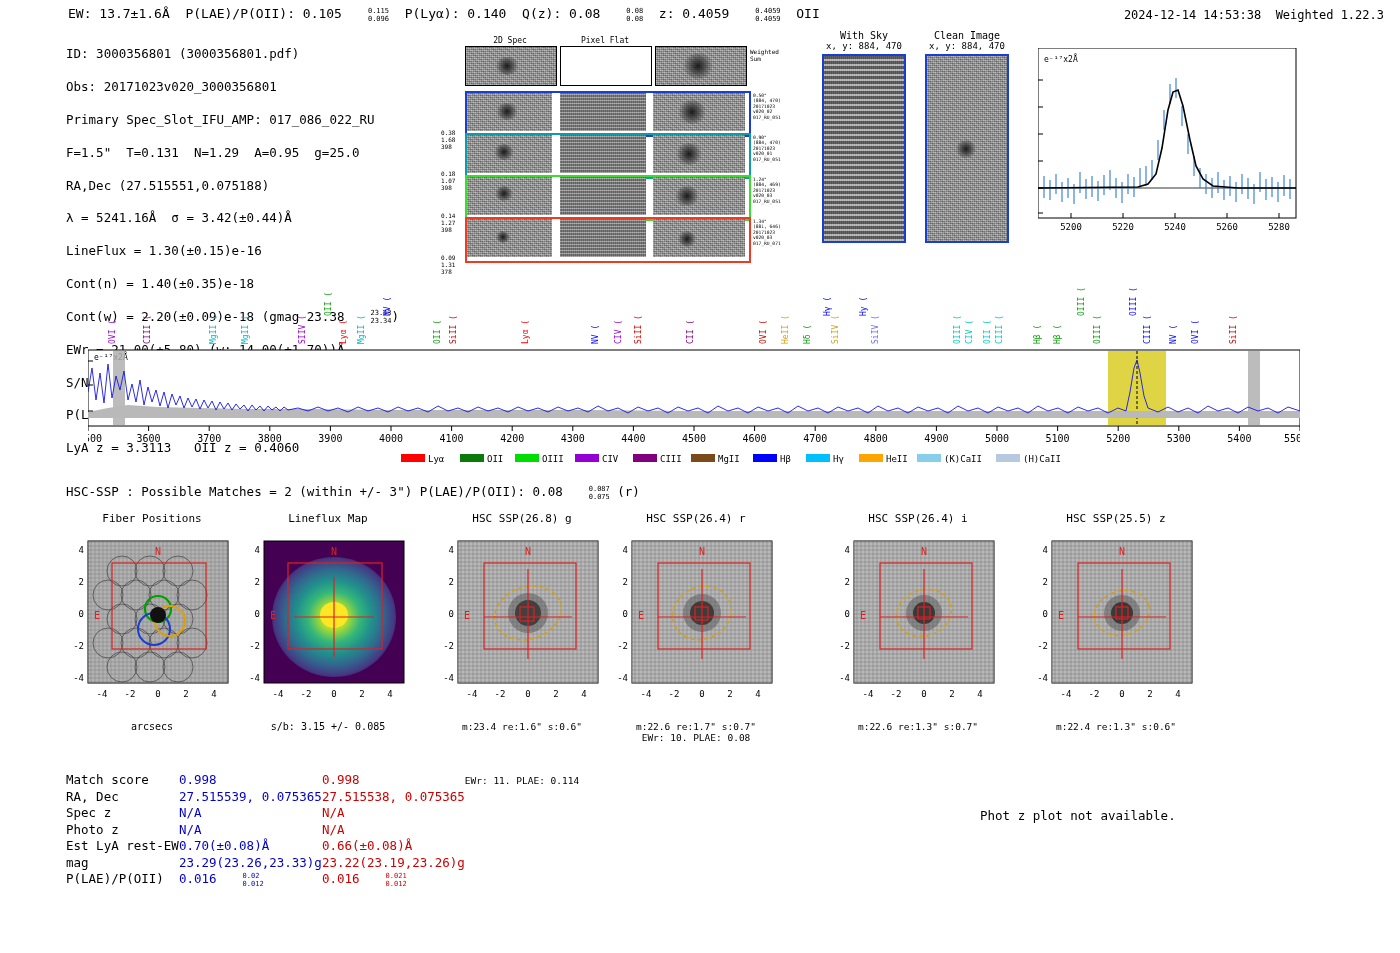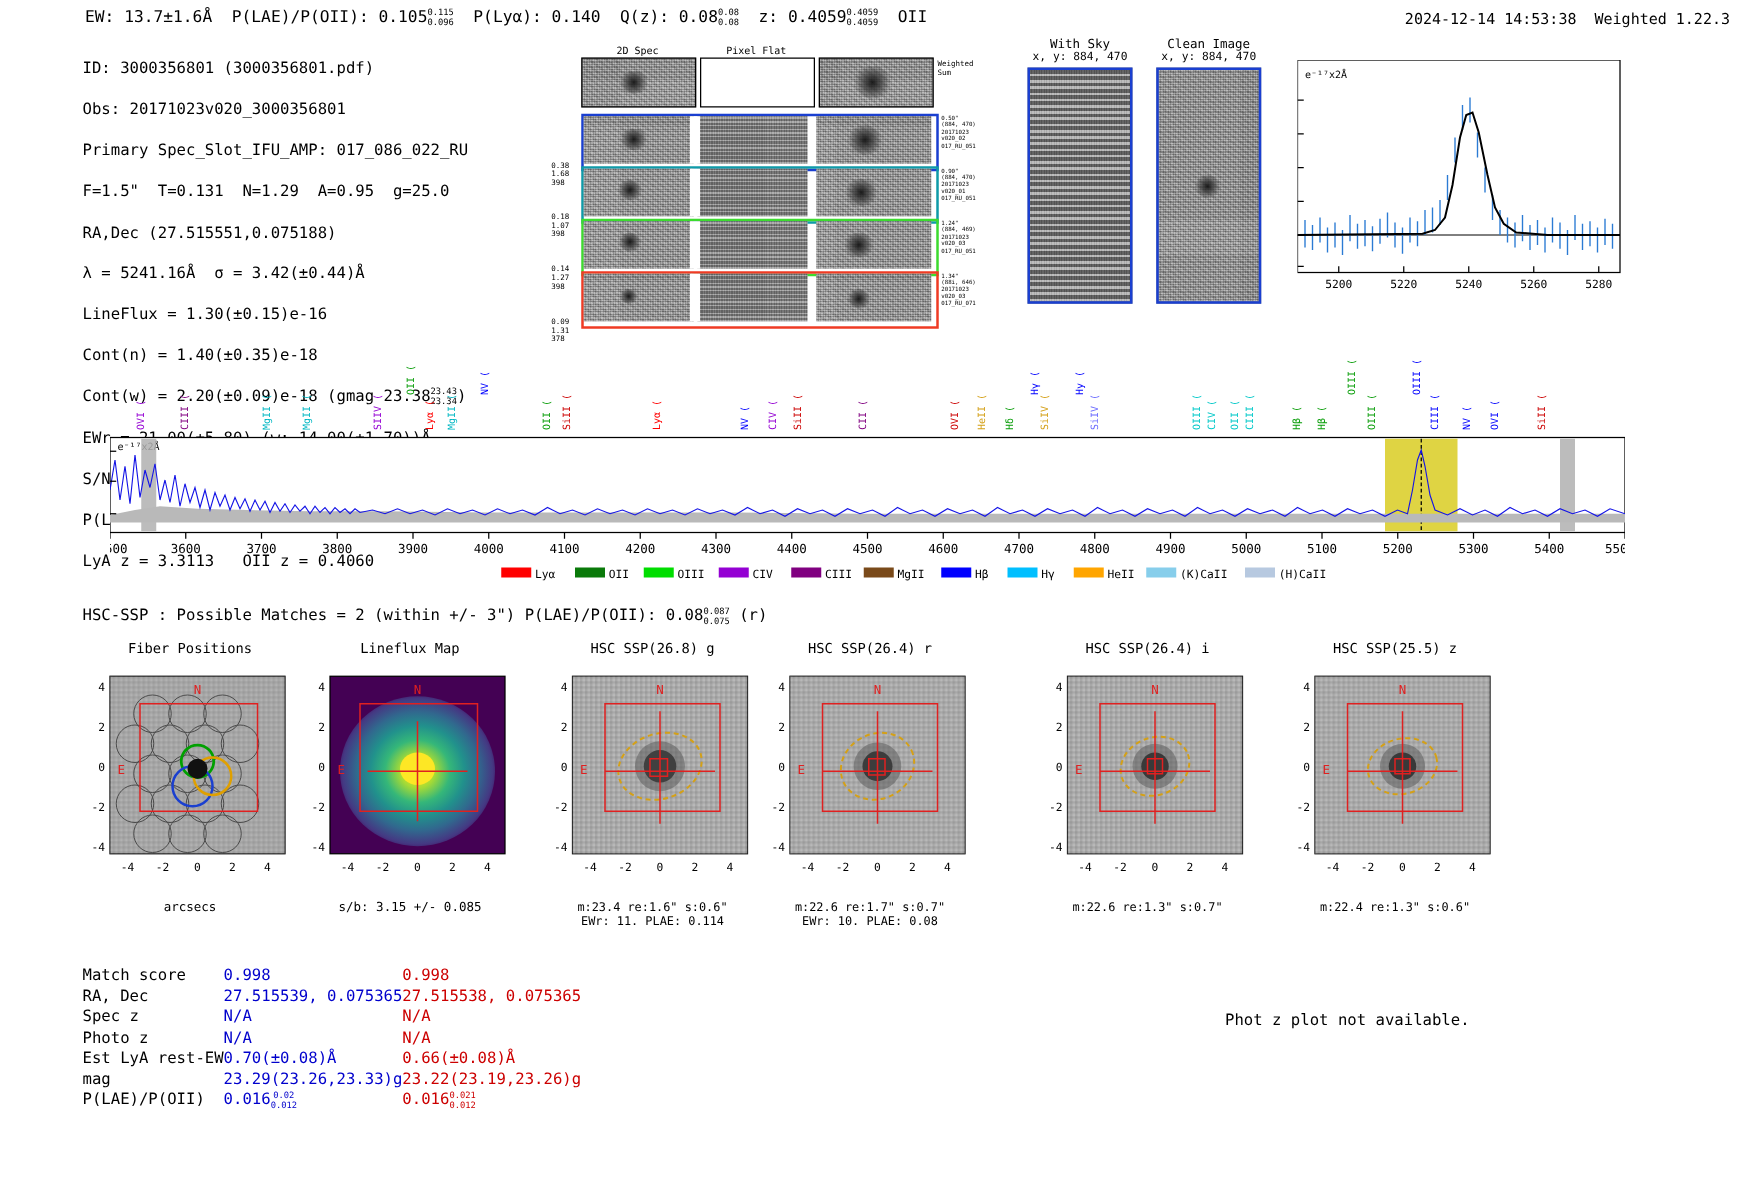--- a/index.html
+++ b/index.html
@@ -1,19 +1,19 @@
 <!DOCTYPE html>
 <html><head>
 <meta charset="utf-8">
 <style>
   html,body{margin:0;padding:0;background:#ffffff;}
   body{width:1400px;height:953px;position:relative;font-family:"DejaVu Sans Mono",monospace;color:#000;}
   .mono{font-family:"DejaVu Sans Mono",monospace;}
   .abs{position:absolute;}
-  .supsub{display:inline-block;vertical-align:middle;font-size:7px;line-height:8px;text-align:center;}
+  .supsub{display:inline-block;vertical-align:middle;font-size:7px;line-height:8px;text-align:left;margin-left:26px;}
   .supsub span{display:block;}
   
   #hdr-line{top:6px;left:68px;font-size:13px;letter-spacing:0px;white-space:nowrap;}
   #hdr-right{top:8px;right:16px;font-size:12px;white-space:nowrap;}
   
   #info{top:30px;left:66px;font-size:12.5px;line-height:16.4px;white-space:pre;}
   
   .pnl-title{font-size:8px;text-align:center;color:#000;}
   .noise{
     background-color:#9a9a9a;
@@ -598,21 +598,21 @@
     <text x="32" y="90" font-family="DejaVu Sans Mono, monospace" font-size="10" fill="#e02020">E</text>
     <g font-family="DejaVu Sans Mono, monospace" font-size="9" fill="#000" text-anchor="middle">
       <text x="40" y="168">-4</text>
         <text x="68" y="168">-2</text>
         <text x="96" y="168">0</text>
         <text x="124" y="168">2</text>
         <text x="152" y="168">4</text>
     </g>
   </svg>
   <div style="text-align:center;font-size:9.5px;margin-top:-2px;">m:23.4 re:1.6" s:0.6"</div>
-  <div style="text-align:center;font-size:9.5px;">EWr: 11. PLAE: 0.114</div>
+  <div style="text-align:center;font-size:9.5px;margin-top:43px;">EWr: 11. PLAE: 0.114</div>
 </div>
 
 <div class="abs" style="top:512px;left:606px;width:180px;">
   <div class="pnl-title" style="font-size:11px;width:180px;">HSC SSP(26.4) r</div>
   <svg width="180" height="190" viewBox="0 0 180 190" style="margin-top:4px;">
     <g font-family="DejaVu Sans Mono, monospace" font-size="9" text-anchor="end" fill="#000">
       <text x="22" y="24">4</text>
         <text x="22" y="56">2</text>
         <text x="22" y="88">0</text>
         <text x="22" y="120">-2</text>

